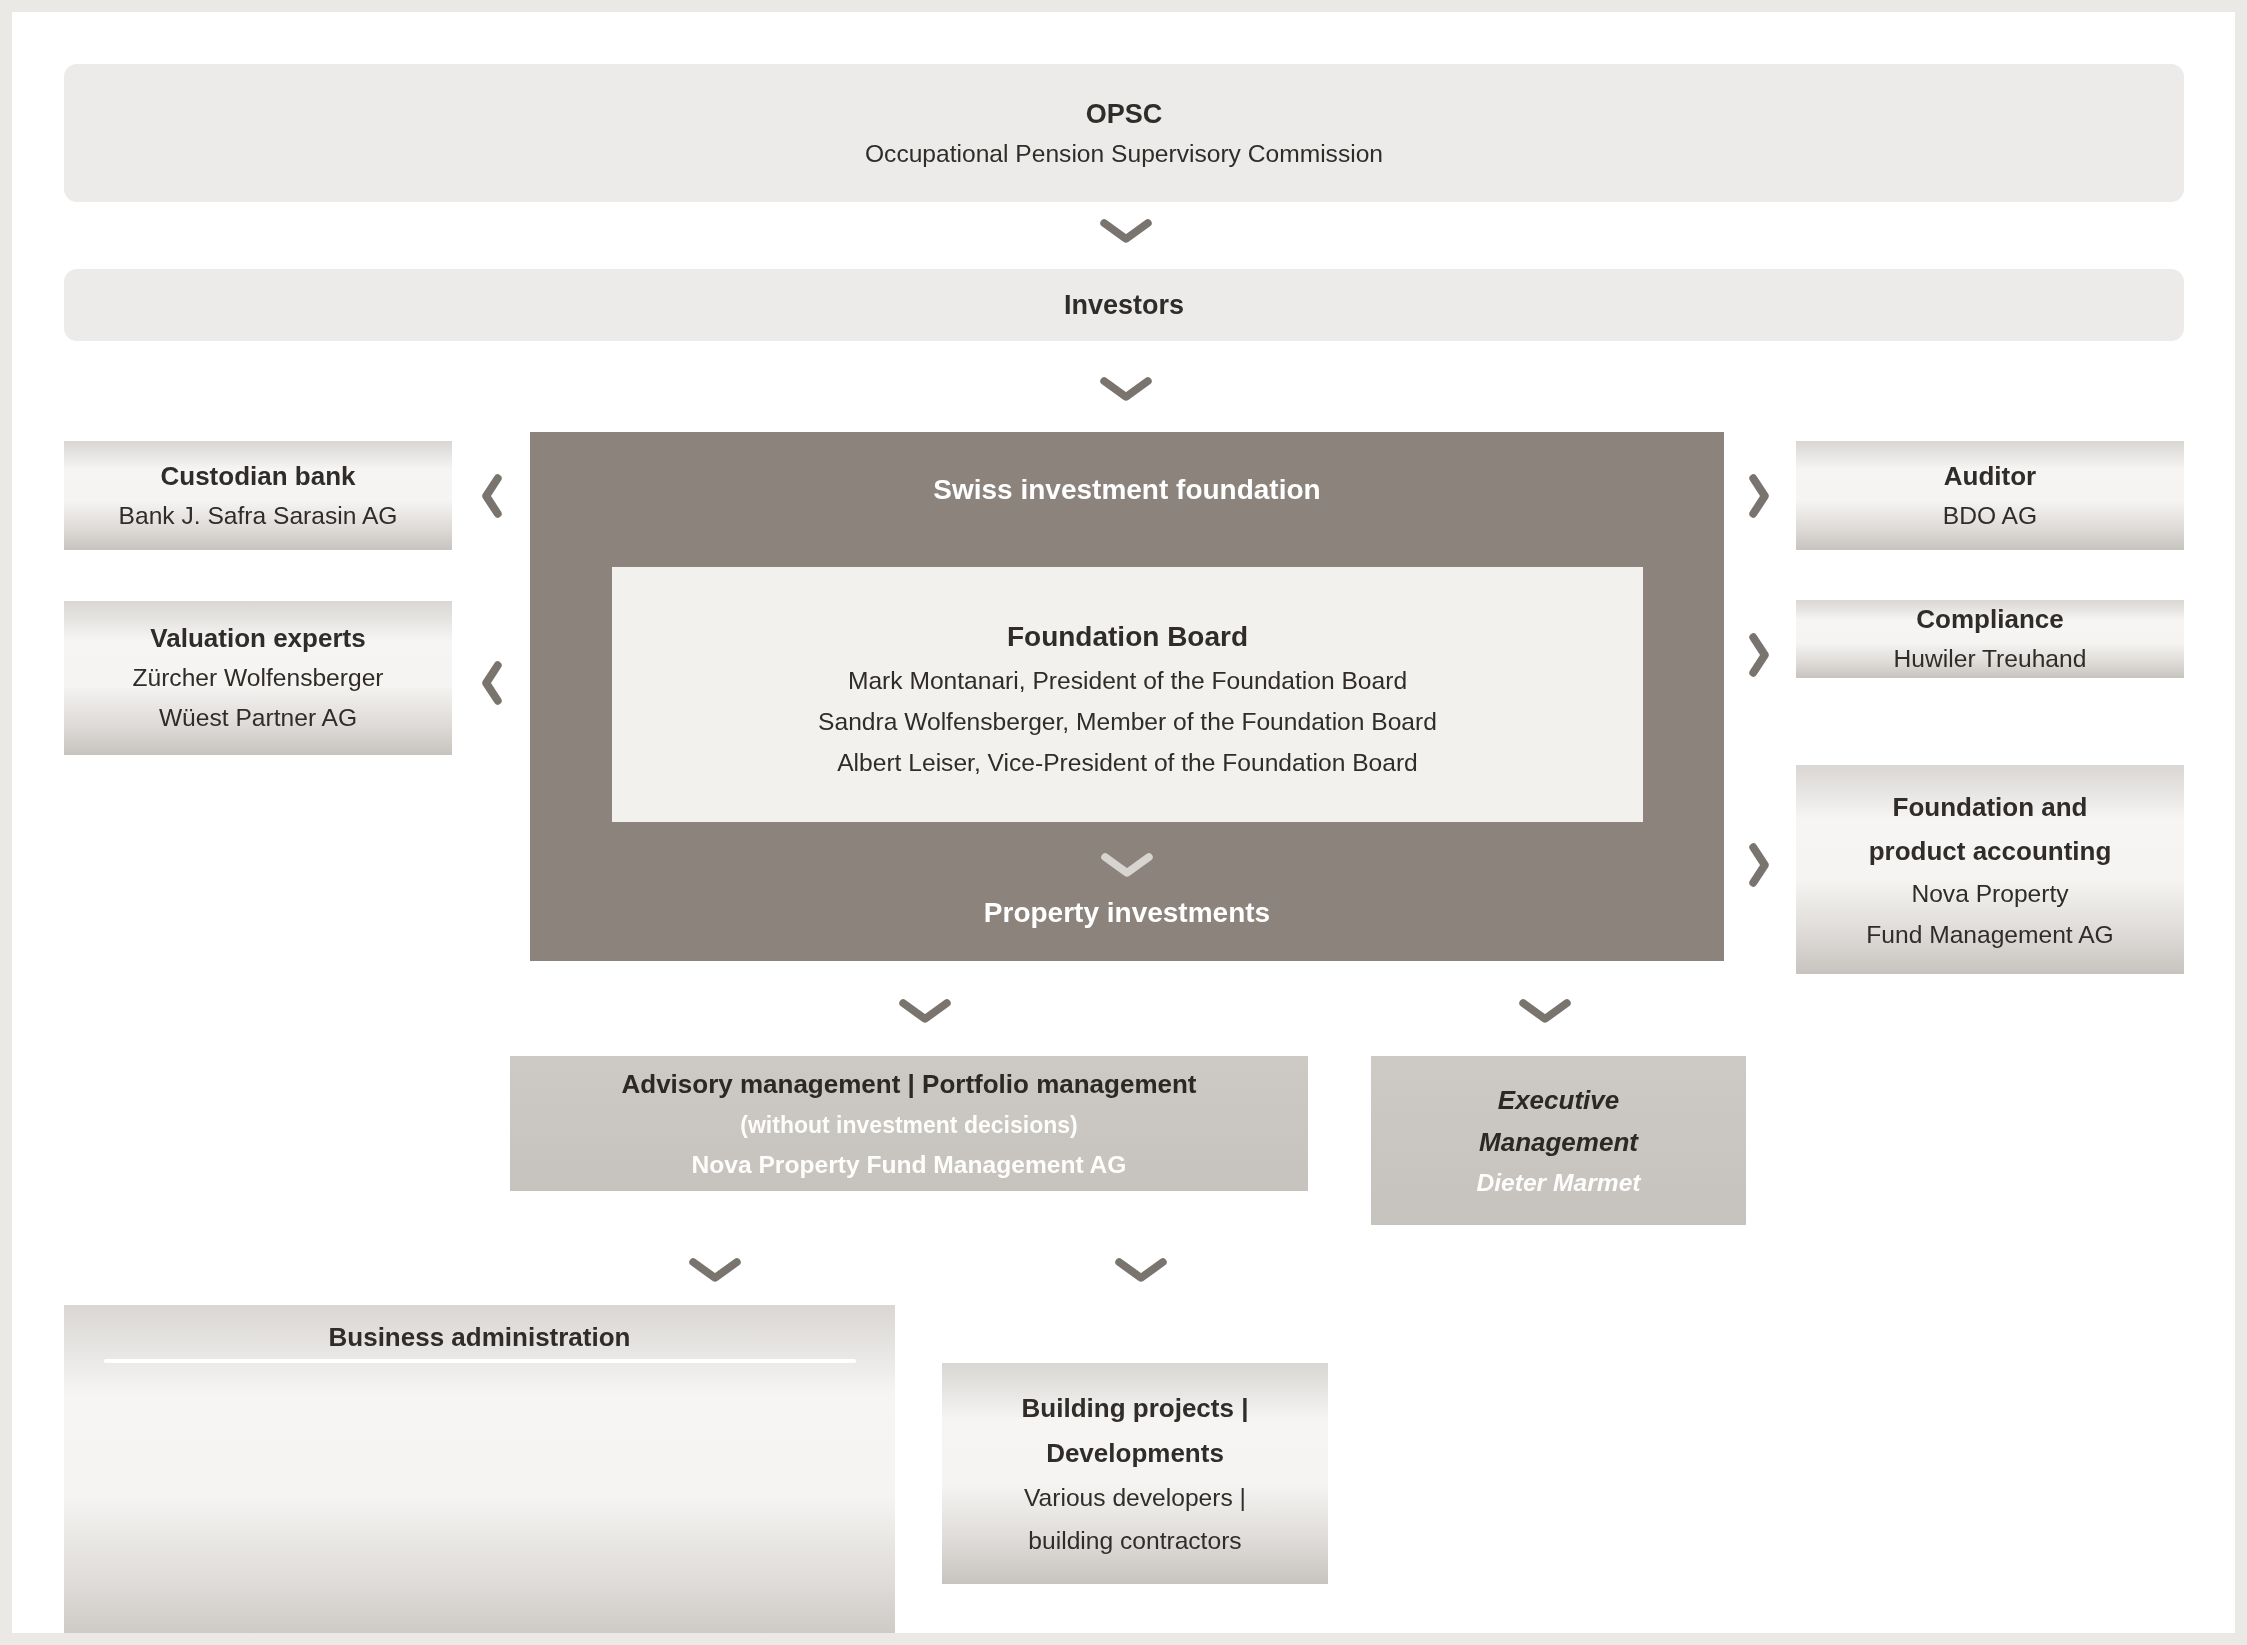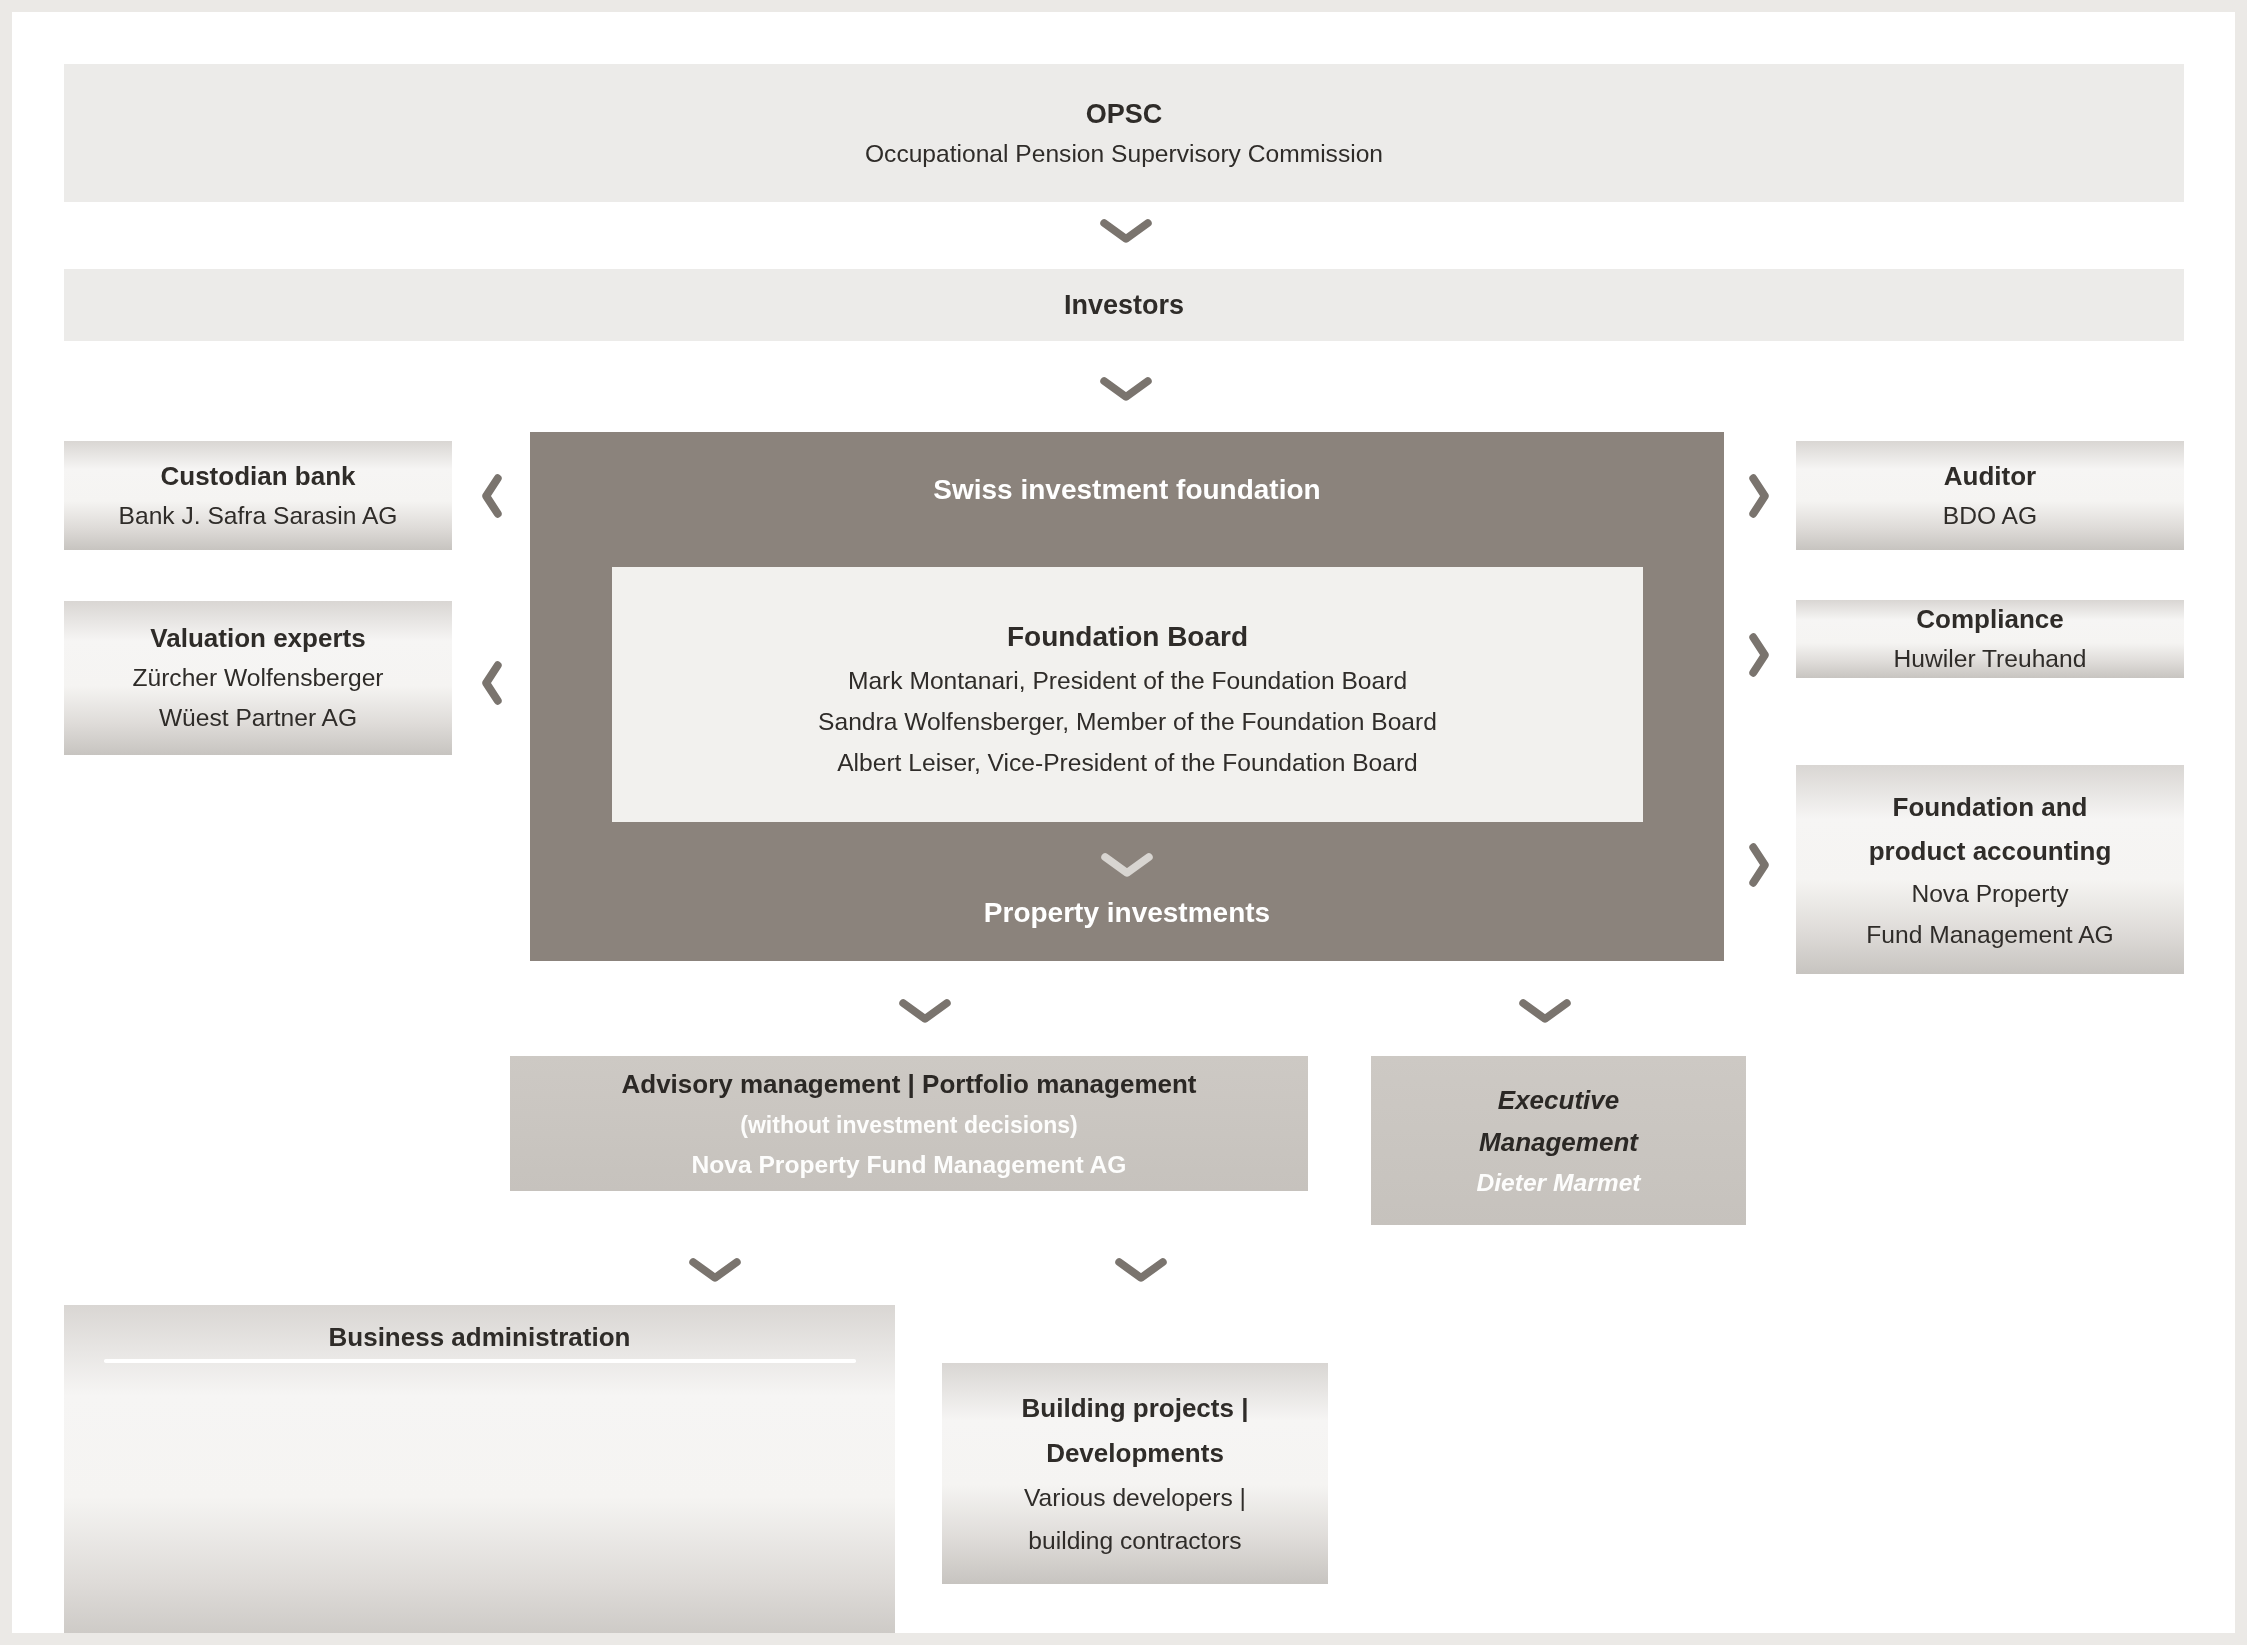--- a/index.html
+++ b/index.html
@@ -3,21 +3,21 @@
 <meta charset="utf-8">
 <style>
   html,body{margin:0;padding:0;}
   body{
     width:2247px;height:1645px;position:relative;background:#ffffff;
     font-family:"Liberation Sans", sans-serif;color:#2f2c29;overflow:hidden;
   }
   .frame{position:absolute;inset:0;border:12.3px solid #ebe9e6;pointer-events:none;z-index:50;}
   .abs{position:absolute;}
   .center-col{display:flex;flex-direction:column;align-items:center;justify-content:center;text-align:center;}
-  .wideband{background:#ecebe9;}
+  .wideband{background:#ecebe9;border-radius:13px;}
   .gradbox{background:linear-gradient(180deg,#d9d6d3 0%,#f6f5f4 26%,#f5f4f2 55%,#dedbd8 80%,#c7c4c0 100%);}
   .medbox{background:linear-gradient(180deg,#cdc9c4 0%,#c6c2bd 100%);}
   .darkbox{background:#8b837c;}
   .innerbox{background:#f2f1ee;}
   .tb31{font-size:27px;font-weight:700;line-height:40px;}
   .tr28{font-size:24.6px;font-weight:400;line-height:39px;}
   .tb32w{font-size:28px;font-weight:700;color:#ffffff;line-height:49px;}
   .tb32{font-size:28px;font-weight:700;line-height:46px;}
   .tr28b{font-size:24.6px;font-weight:400;line-height:41px;}
   .tb30{font-size:26px;font-weight:700;line-height:40px;}

